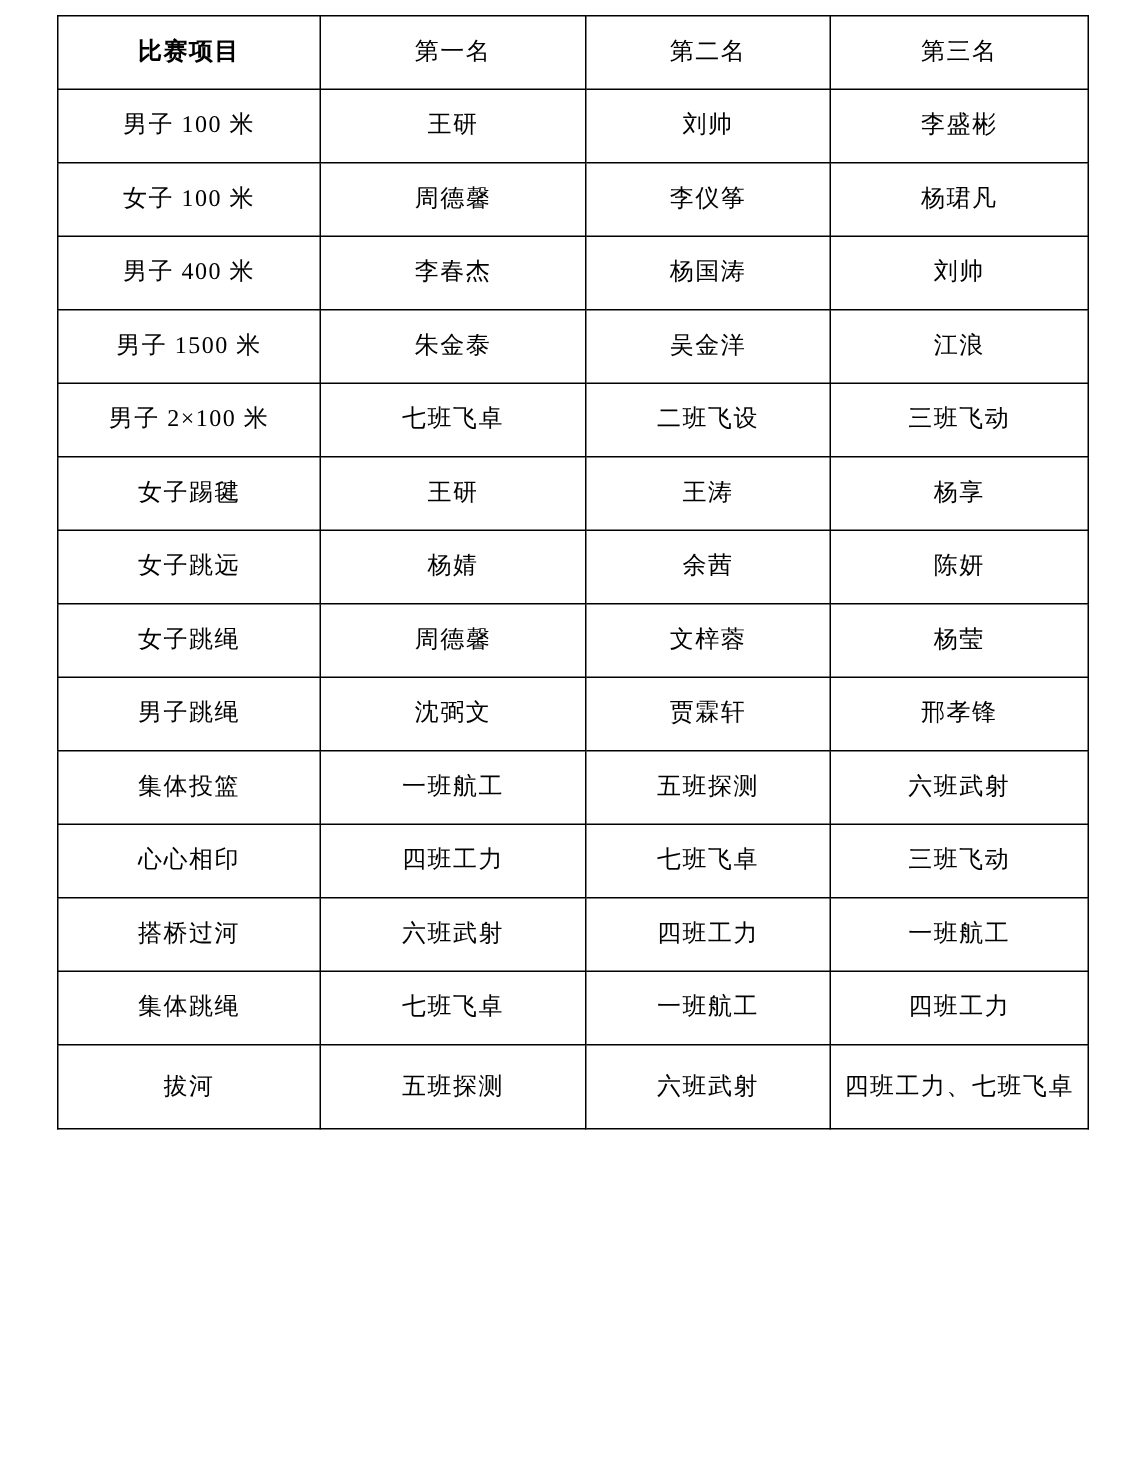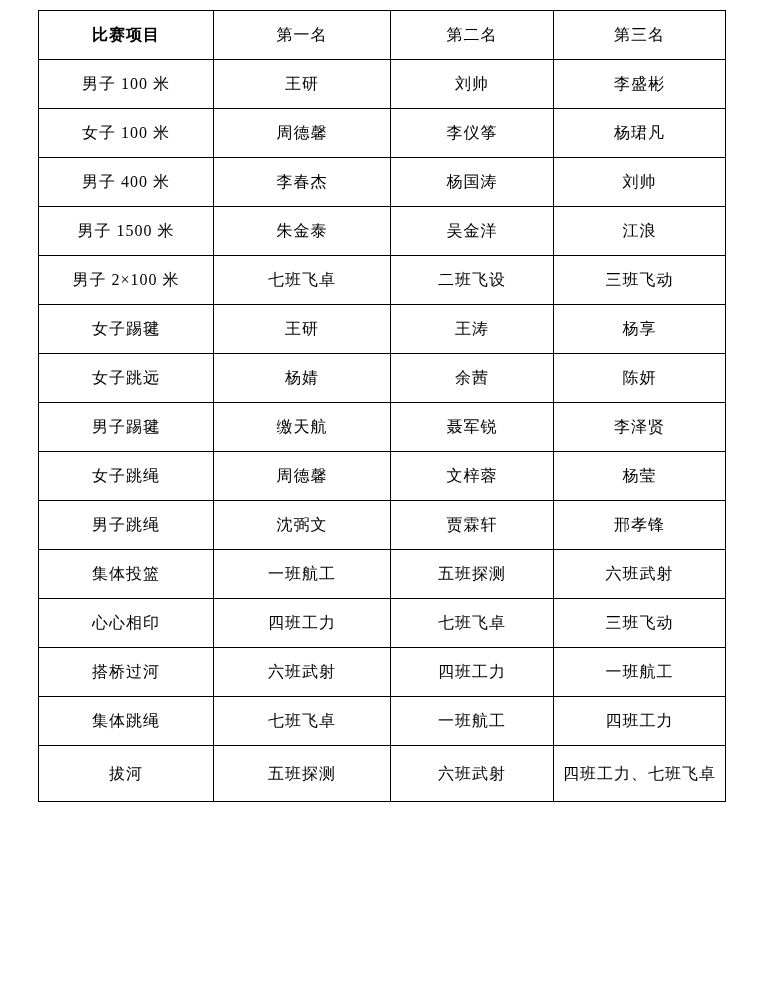--- a/index.html
+++ b/index.html
@@ -106,26 +106,20 @@
           <td>王涛</td>
           <td>杨享</td>
         </tr>
         <tr>
           <td>女子跳远</td>
           <td>杨婧</td>
           <td>余茜</td>
           <td>陈妍</td>
         </tr>
         <tr>
-          <td>男子踢毽</td>
-          <td>缴天航</td>
-          <td>聂军锐</td>
-          <td>李泽贤</td>
-        </tr>
-        <tr>
           <td>女子跳绳</td>
           <td>周德馨</td>
           <td>文梓蓉</td>
           <td>杨莹</td>
         </tr>
         <tr>
           <td>男子跳绳</td>
           <td>沈弼文</td>
           <td>贾霖轩</td>
           <td>邢孝锋</td>

